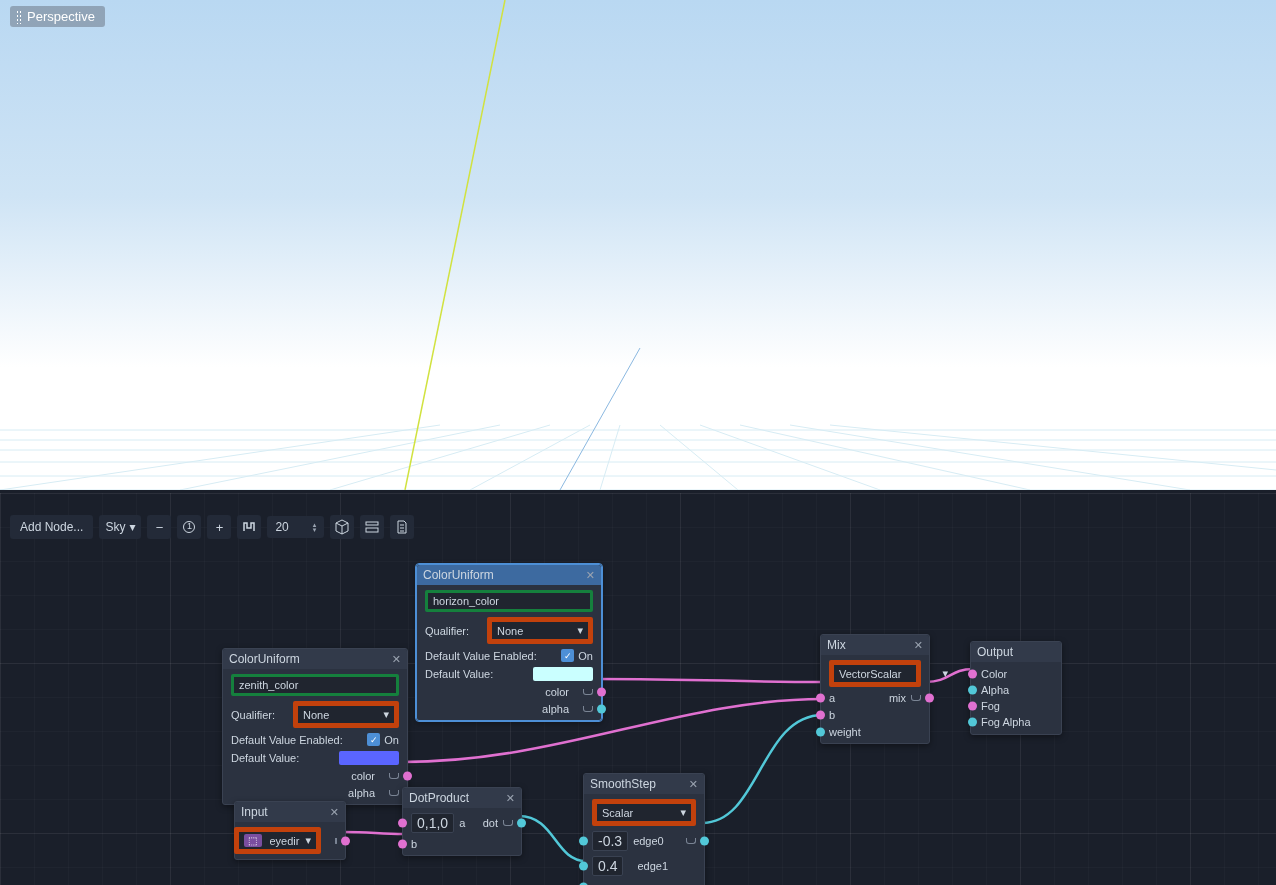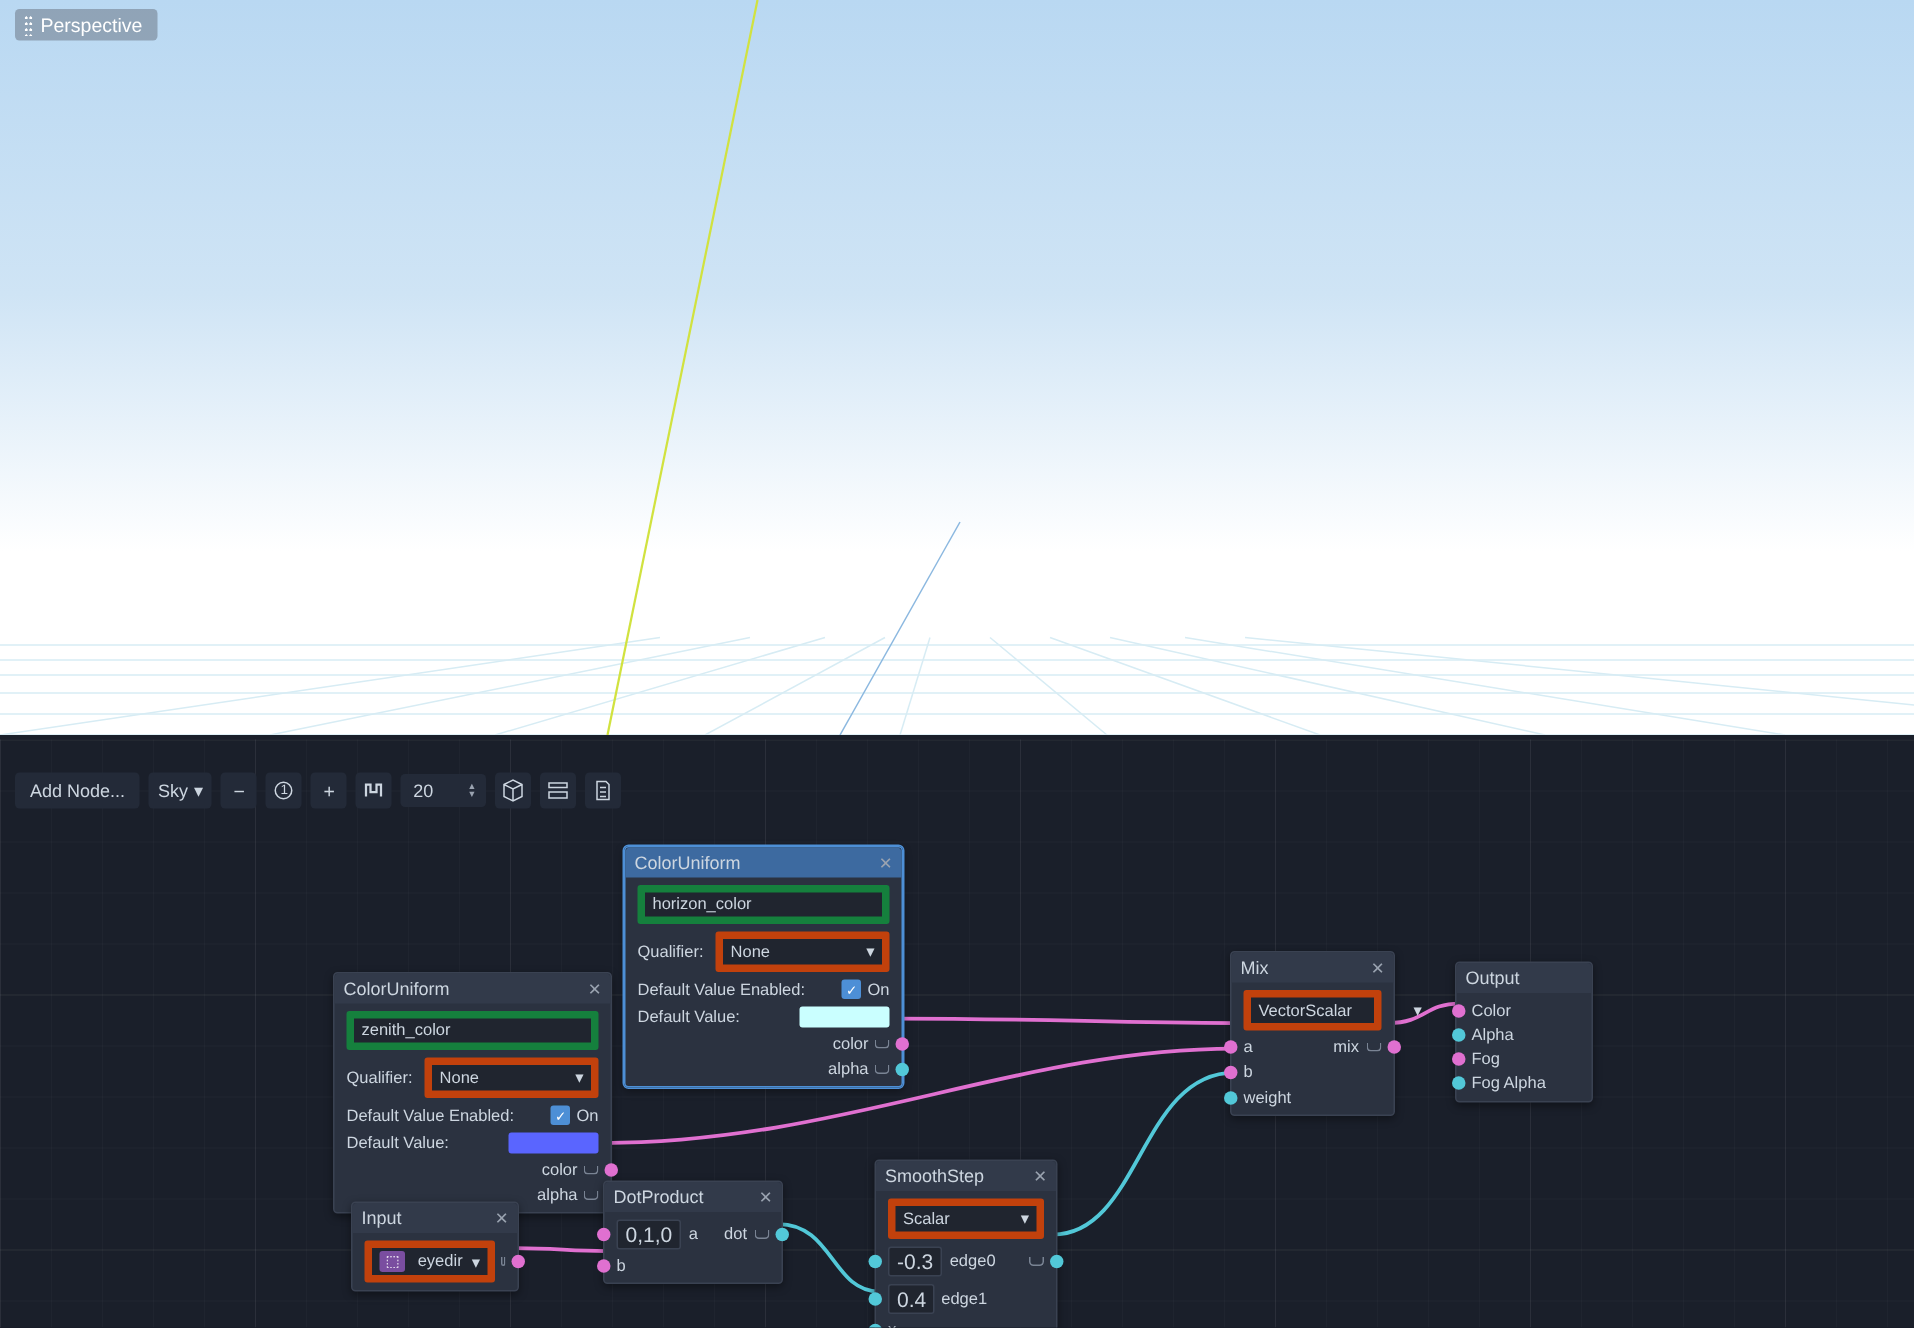--- a/index.html
+++ b/index.html
@@ -30,24 +30,24 @@
 }
 
 .wires { position:absolute; top:0; left:0; width:1276px; height:392px; pointer-events:none; z-index: 5; }
 
 .node { position: absolute; background: #2b3240; border: 1px solid #3a4252; border-radius: 3px; box-shadow: 0 2px 6px rgba(0,0,0,0.4); z-index: 10; }
 .node.selected { border-color: #4d8fd6; outline: 1px solid #4d8fd6; }
 .node-header { display:flex; justify-content:space-between; align-items:center; padding: 3px 6px; font-size: 12px; background: #323a4a; border-radius: 3px 3px 0 0; }
 .node.selected .node-header { background: #3d6aa0; }
 .node-header .close { color: #9aa3b0; cursor:pointer; font-size: 11px; }
 .node-body { padding: 5px 8px; display:flex; flex-direction:column; gap: 5px; }
-.node-row { display:flex; align-items:center; gap:4px; font-size: 11px; }
+.node-row { display:flex; align-items:center; gap:14px; font-size: 11px; }
 .node-row.right { justify-content: flex-end; }
 .node-row.between { justify-content: space-between; }
-.node-input-txt { background:#20252f; border:5px solid #15803d; color:#cdd6e0; padding:2px 5px; border-radius:2px; font-size:11px; width:140px; }
+.node-input-txt { background:#20252f; border:3px solid #15803d; color:#cdd6e0; padding:2px 5px; border-radius:2px; font-size:11px; width:140px; }
 .node-select-sm { background:#20252f; border:5px solid #c2410c; color:#cdd6e0; padding:2px 5px; border-radius:2px; font-size:11px; display:inline-flex; align-items:center; gap:6px; }
 .checkbox { width:13px; height:13px; background:#4d8fd6; border-radius:2px; display:inline-flex; align-items:center; justify-content:center; color:#fff; font-size:9px; }
 .swatch { width:60px; height:14px; border-radius:2px; }
 .port { width:9px; height:9px; border-radius:50%; display:inline-block; }
 .port.color { background:#e070d0; }
 .port.scalar { background:#52c8d8; }
 .port-exp { display:inline-flex; width:10px; height:6px; background:#2b3240; border:1px solid #7a8494; border-top:none; border-radius:0 0 3px 3px;}
 .inline-val { background:#20252f; border:1px solid #3a4252; color:#cdd6e0; padding:1px 5px; border-radius:2px; font-size:14px; }
 .port-slot { position:relative; }
 .abs-port-r { position:absolute; right:-13px; top:50%; transform:translateY(-50%); }

